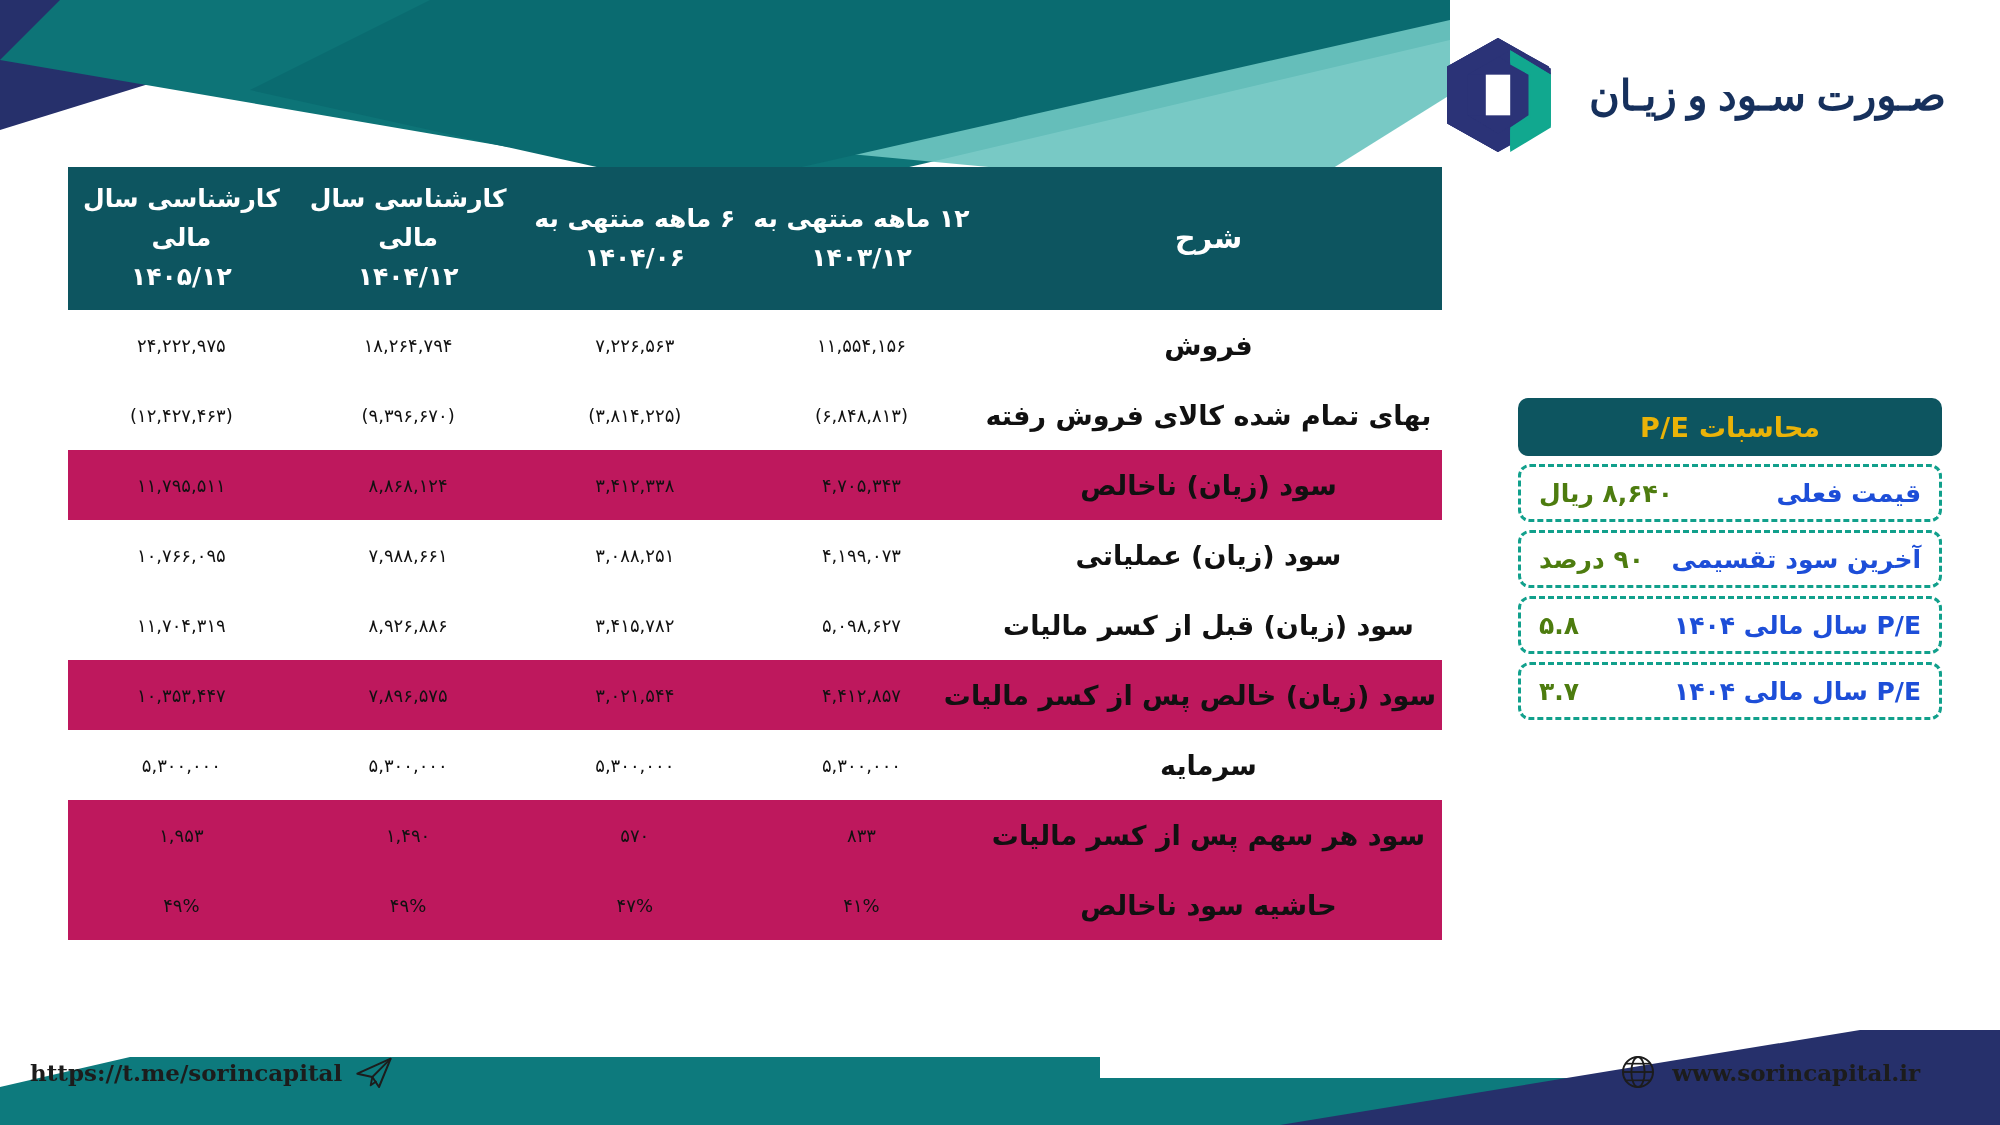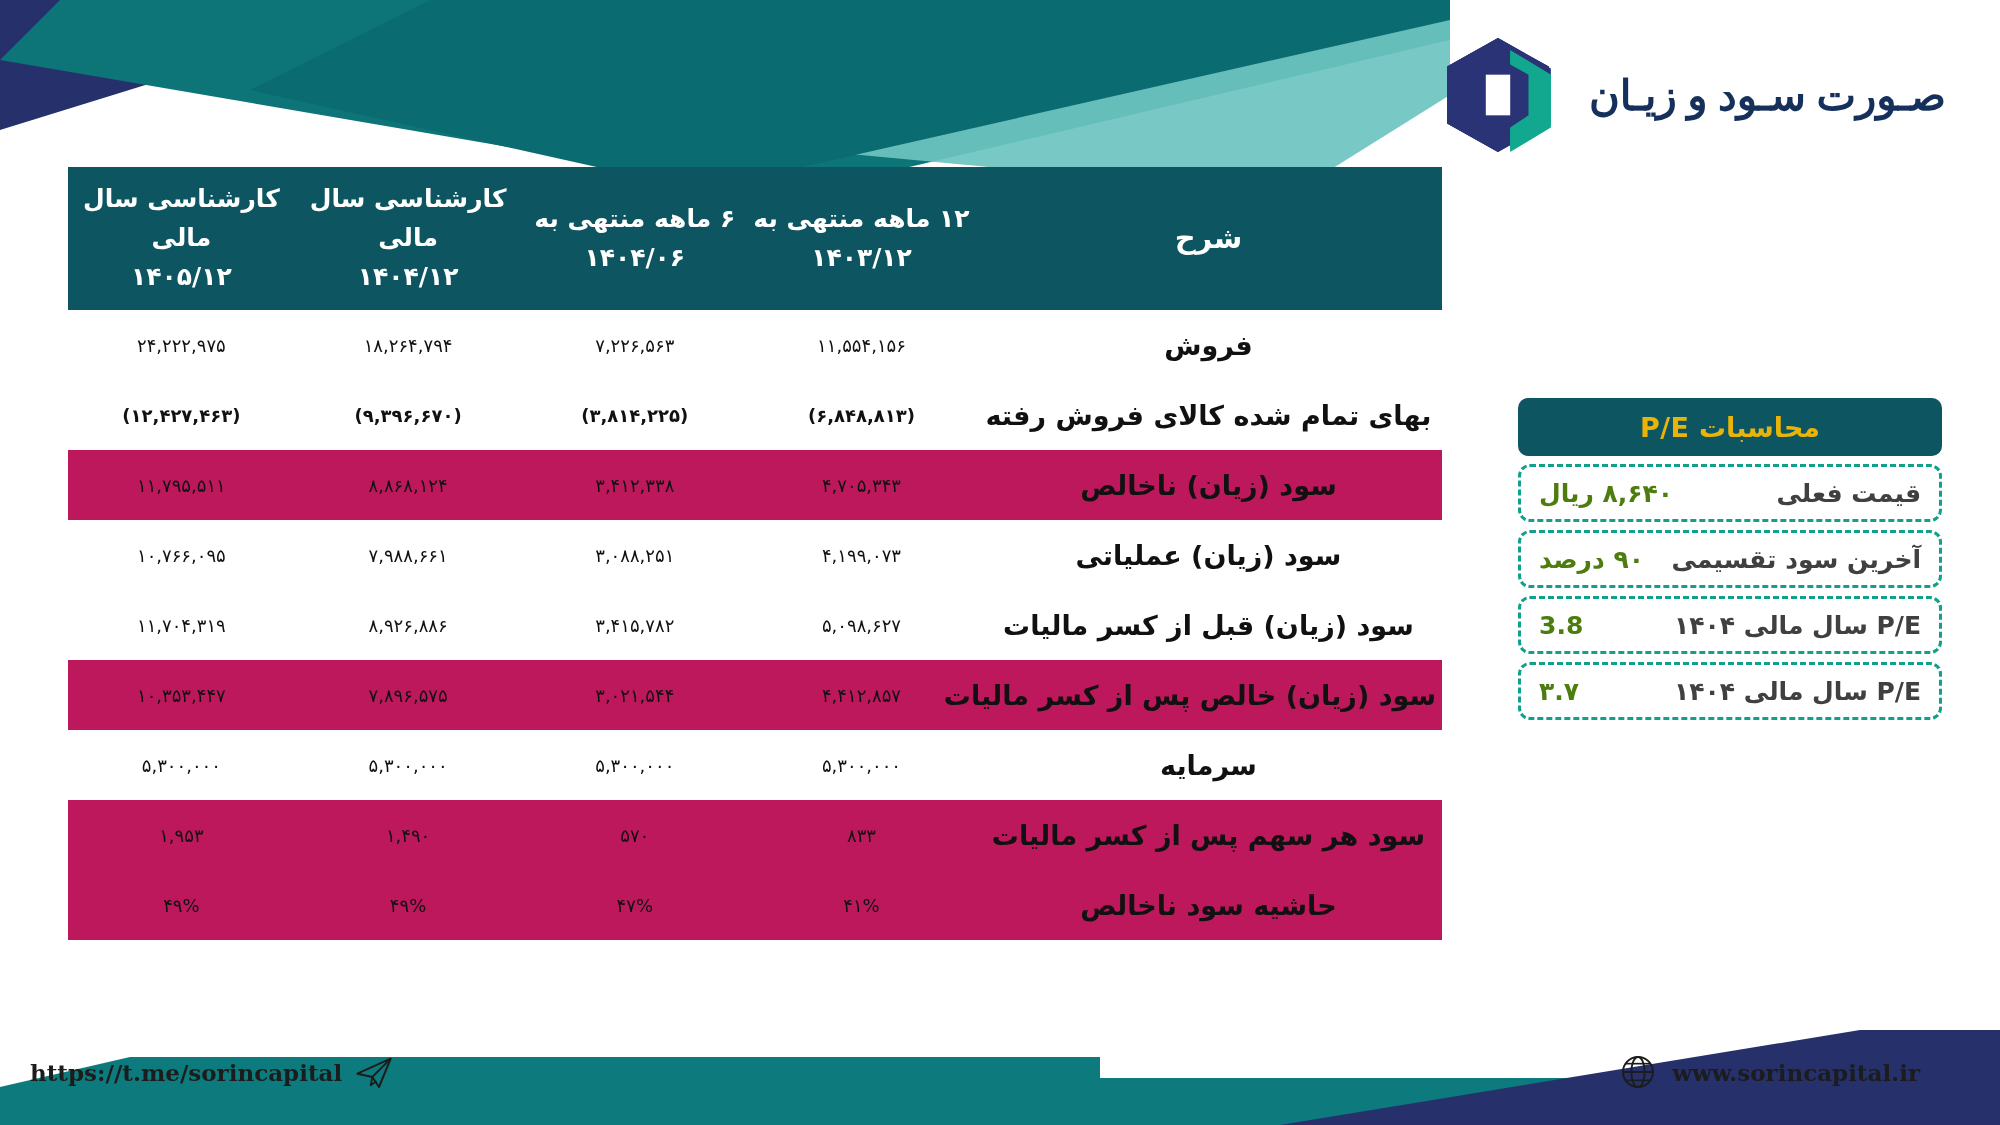--- a/index.html
+++ b/index.html
@@ -70,21 +70,21 @@
     white-space:nowrap;
   }
   table.fin tbody td.desc {
     font-size:27px;
     font-weight:bold;
     color:#111111;
     text-align:center;
   }
   tr.hl td { background:#be185d; color:#ffffff; }
   tr.hl td.desc { color:#ffffff; }
-  td.neg { color:#e8222a; font-weight:700; }
+  td.neg { color:#e8222a; font-weight:400; }
   tr.tight td { height:63px; }
 
   
   .pe-panel {
     position:absolute;
     top:398px; right:58px;
     width:424px;
   }
   .pe-header {
     background:#0d5560;
@@ -97,21 +97,21 @@
   }
   .pe-row {
     margin-top:8px;
     border:3px dashed #11a08c;
     border-radius:12px;
     height:58px;
     display:flex; align-items:center; justify-content:space-between;
     padding:0 18px;
     background:#ffffff;
   }
-  .pe-label { font-size:25px; font-weight:bold; color:#404040; white-space:nowrap; }
+  .pe-label { font-size:25px; font-weight:bold; color:#1d4ed8; white-space:nowrap; }
   .pe-value { font-size:25px; font-weight:bold; color:#4d7c0f; white-space:nowrap; }
 
   
   .foot-left {
     position:absolute; bottom:33px; left:30px;
     display:flex; align-items:center; gap:12px;
   }
   .foot-right {
     position:absolute; bottom:33px; right:80px;
     display:flex; align-items:center; gap:14px;
@@ -257,21 +257,21 @@
         <div class="pe-row">
           <span class="pe-label">قیمت فعلی</span>
           <span class="pe-value">۸,۶۴۰ ریال</span>
         </div>
         <div class="pe-row">
           <span class="pe-label">آخرین سود تقسیمی</span>
           <span class="pe-value">۹۰ درصد</span>
         </div>
         <div class="pe-row">
           <span class="pe-label">P/E سال مالی ۱۴۰۴</span>
-          <span class="pe-value">3.8</span>
+          <span class="pe-value">۵.۸</span>
         </div>
         <div class="pe-row">
           <span class="pe-label">P/E سال مالی ۱۴۰۴</span>
           <span class="pe-value">۳.۷</span>
         </div>
       </div>
   </div>
 
   <svg class="deco-bottom-left" viewBox="0 0 1100 80" preserveAspectRatio="none">
     <polygon points="0,80 0,42 130,12 1100,12 1100,80" fill="#0d7a7d"></polygon>

